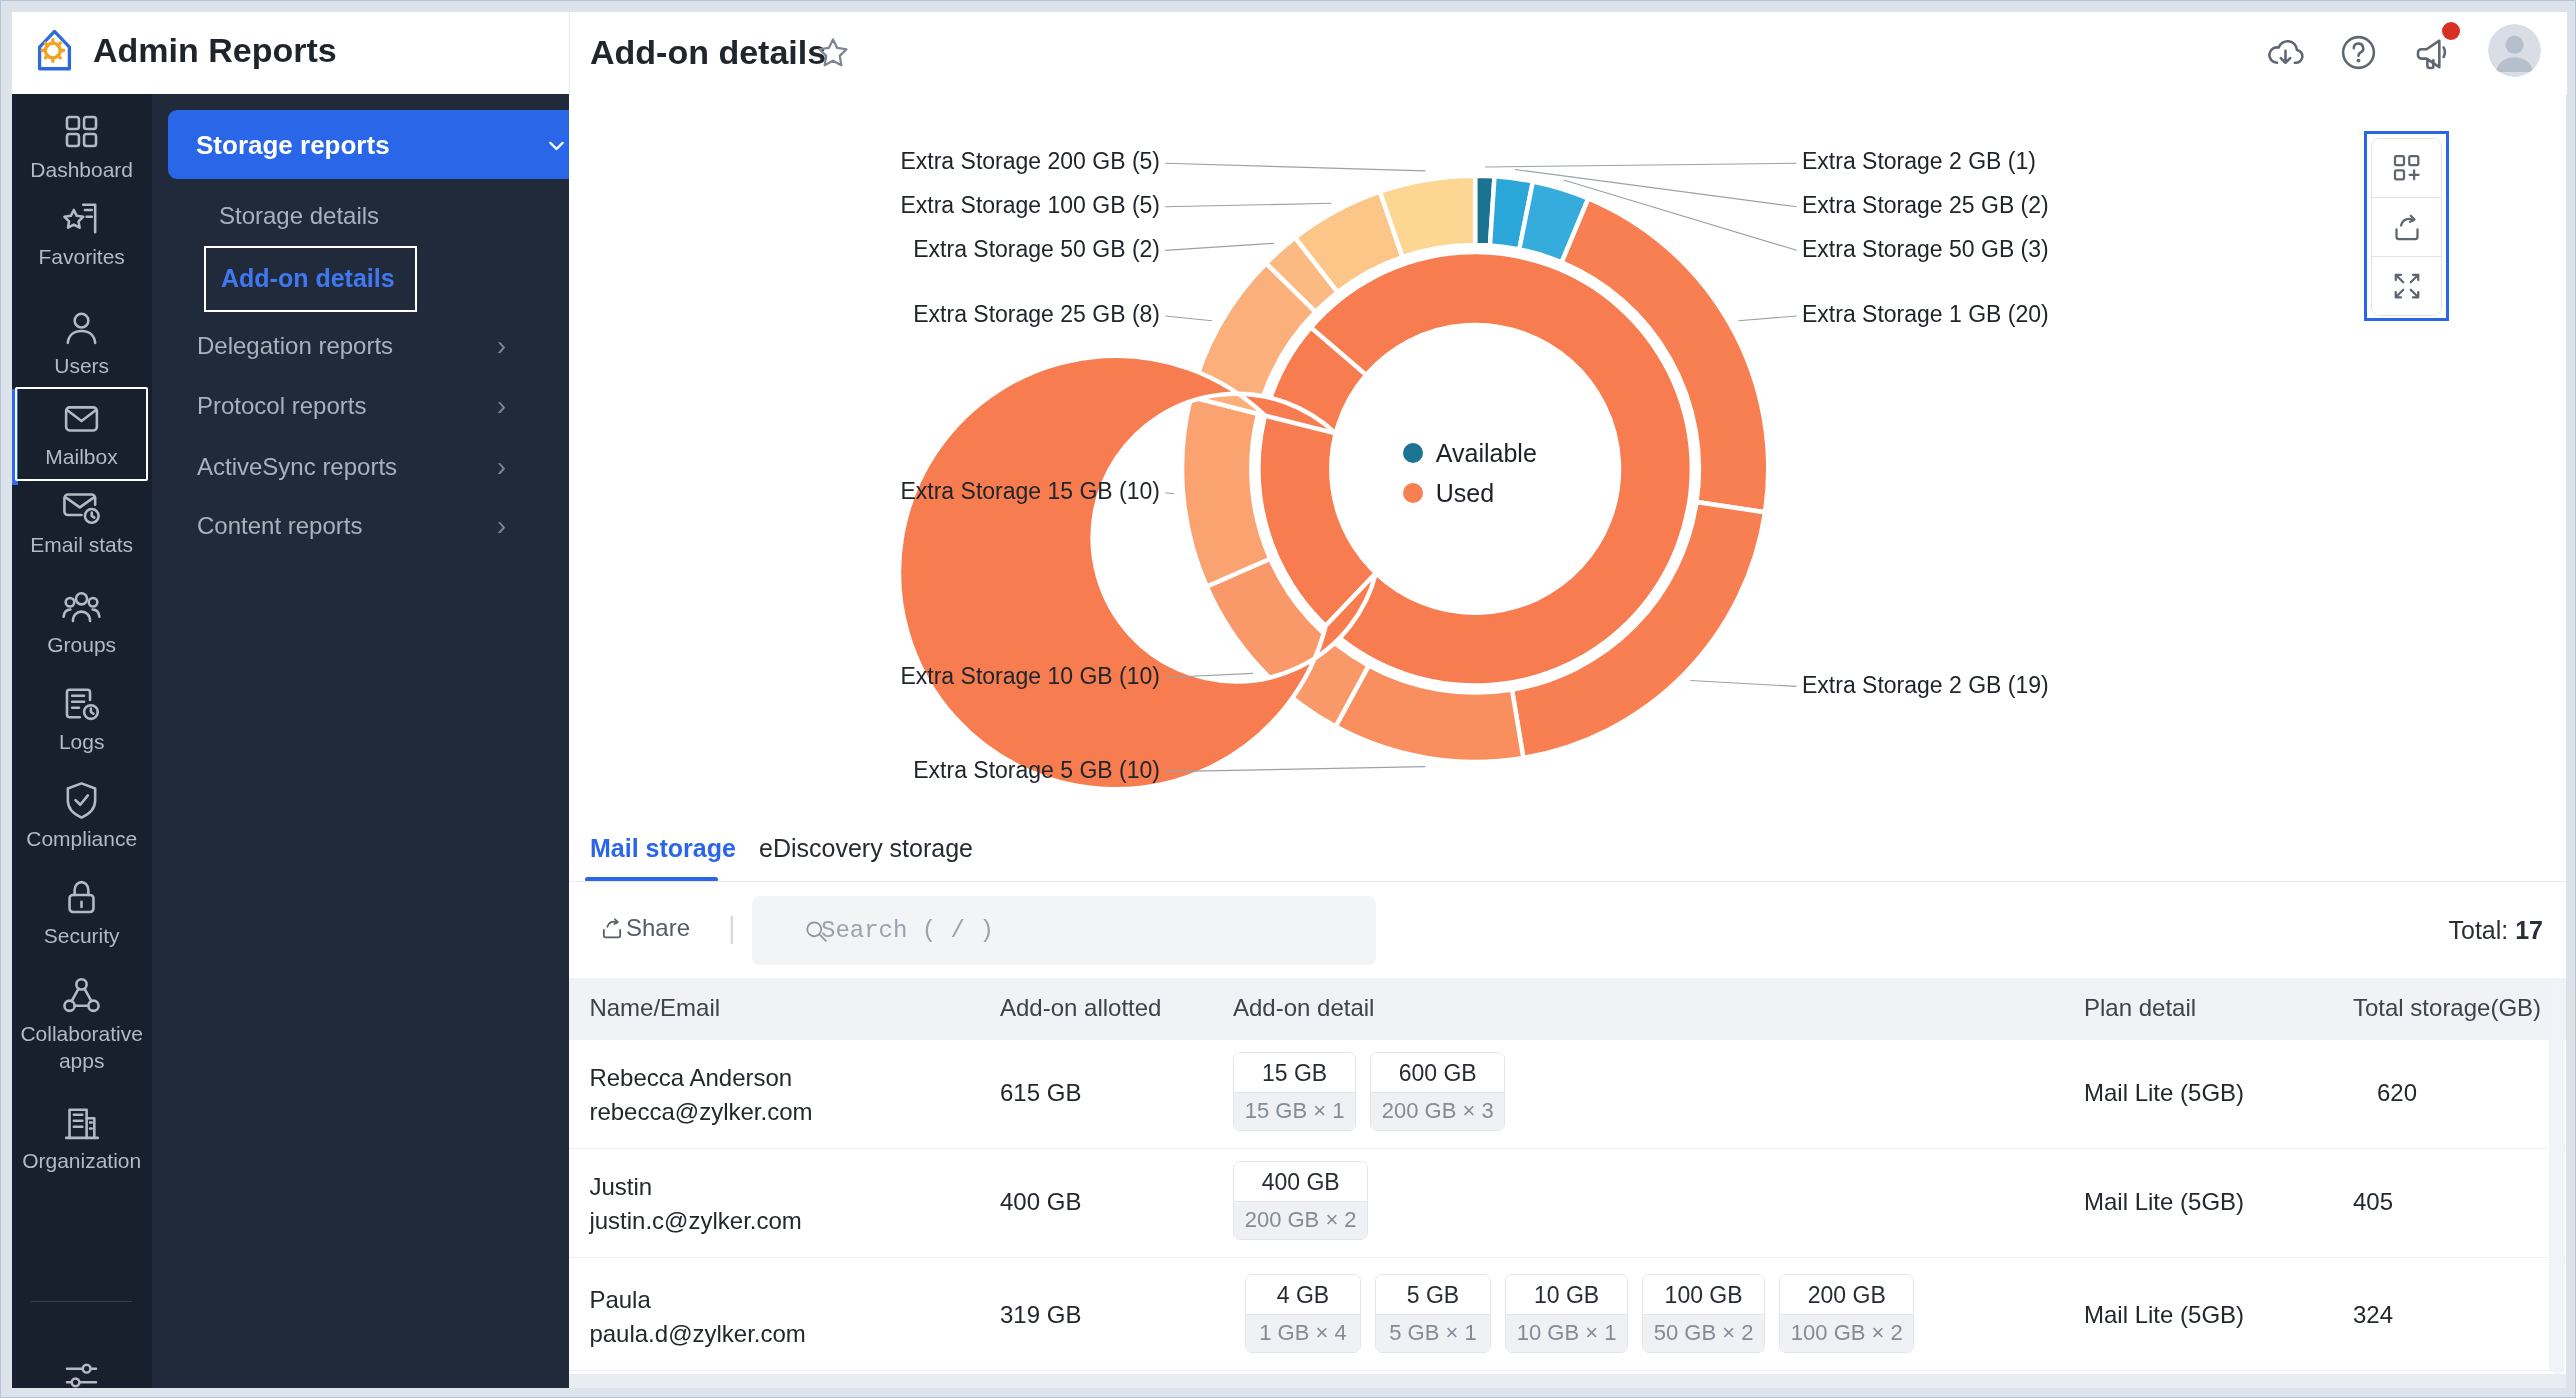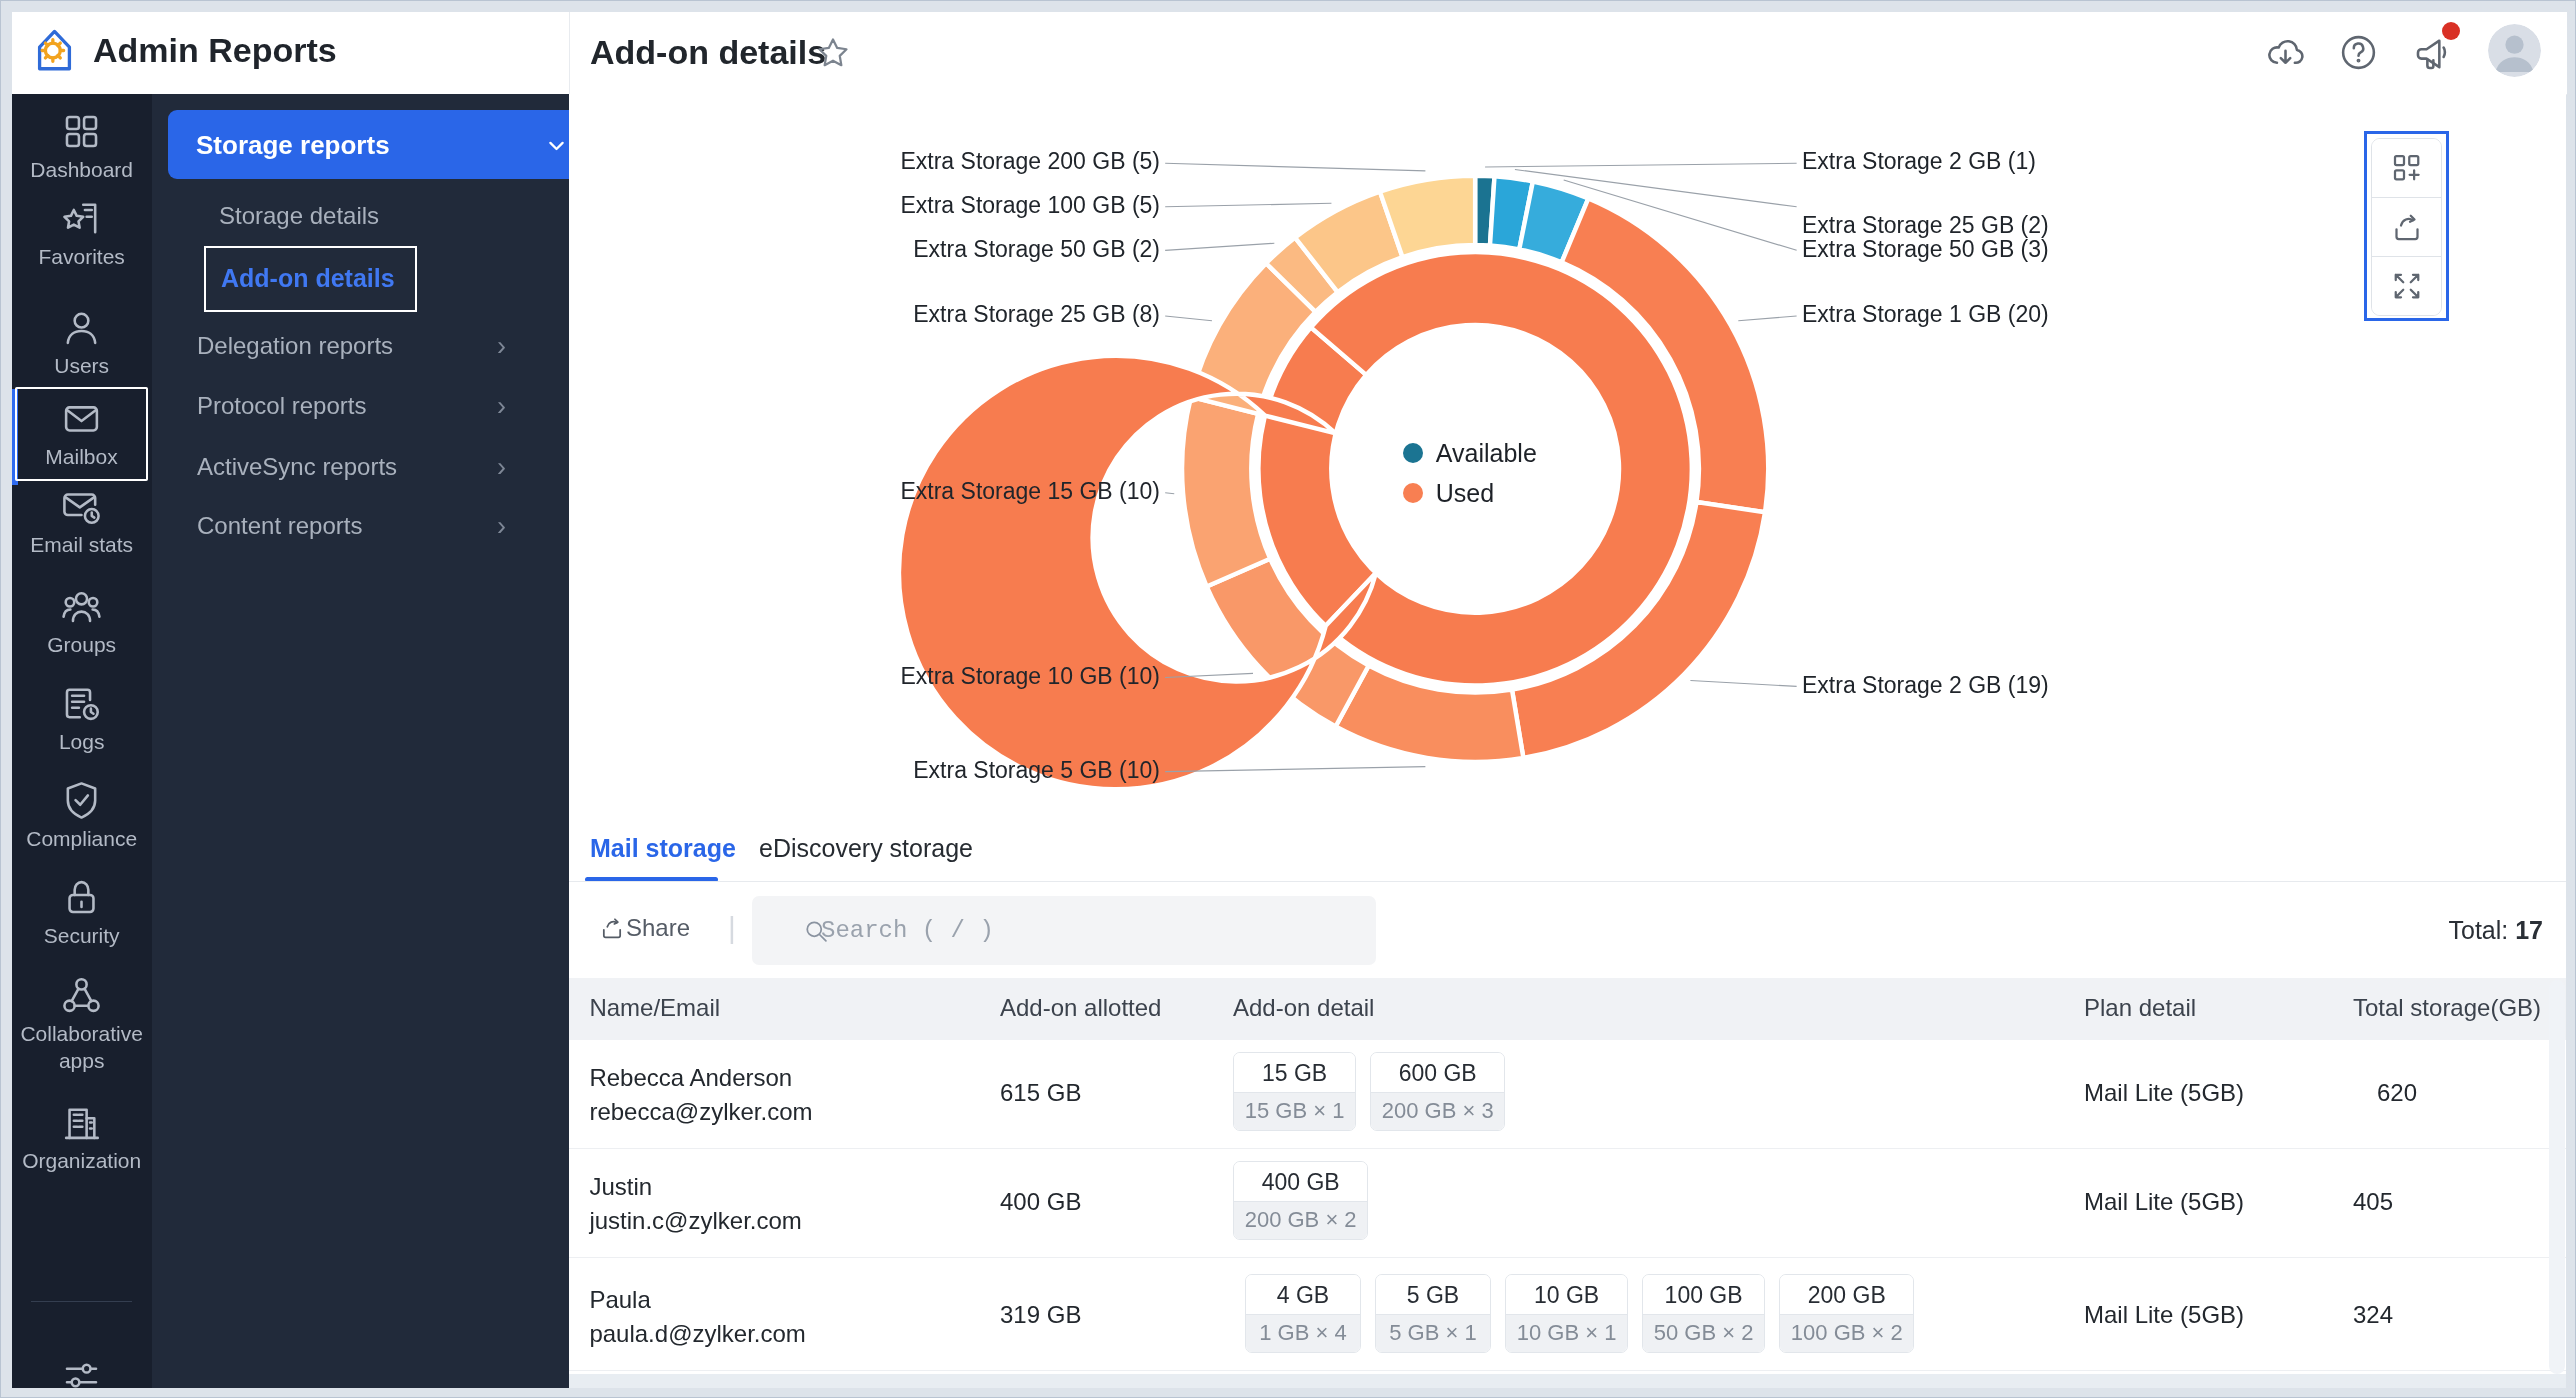--- a/index.html
+++ b/index.html
@@ -287,21 +287,21 @@
       <path d="M671,763 L964.0,757.4" stroke="#9aa1a9" stroke-width="1.3" fill="none"></path>
       <path d="M671,657 L769.9,652.3" stroke="#9aa1a9" stroke-width="1.3" fill="none"></path>
       <path d="M671,449 L681.2,450.1" stroke="#9aa1a9" stroke-width="1.3" fill="none"></path>
       <path d="M671,250 L723.7,255.3" stroke="#9aa1a9" stroke-width="1.3" fill="none"></path>
       <path d="M671,176 L793.9,168.1" stroke="#9aa1a9" stroke-width="1.3" fill="none"></path>
       <path d="M671,127 L858.2,123.0" stroke="#9aa1a9" stroke-width="1.3" fill="none"></path>
       <path d="M671,78 L964.0,86.6" stroke="#9aa1a9" stroke-width="1.3" fill="none"></path>
     </svg>
   <div id="chart-labels">
       <div class="chart-label right" style="top: 147px; left: 1801px;">Extra Storage 2 GB (1)</div>
-      <div class="chart-label right" style="top: 191px; left: 1801px; margin-top: 20px;">Extra Storage 25 GB (2)</div>
+      <div class="chart-label right" style="top: 191px; left: 1801px;">Extra Storage 25 GB (2)</div>
       <div class="chart-label right" style="top: 235px; left: 1801px;">Extra Storage 50 GB (3)</div>
       <div class="chart-label right" style="top: 300px; left: 1801px;">Extra Storage 1 GB (20)</div>
       <div class="chart-label right" style="top: 671px; left: 1801px;">Extra Storage 2 GB (19)</div>
       <div class="chart-label left" style="top: 756px; left: 786px;">Extra Storage 5 GB (10)</div>
       <div class="chart-label left" style="top: 662px; left: 786px;">Extra Storage 10 GB (10)</div>
       <div class="chart-label left" style="top: 477px; left: 786px;">Extra Storage 15 GB (10)</div>
       <div class="chart-label left" style="top: 300px; left: 786px;">Extra Storage 25 GB (8)</div>
       <div class="chart-label left" style="top: 235px; left: 786px;">Extra Storage 50 GB (2)</div>
       <div class="chart-label left" style="top: 191px; left: 786px;">Extra Storage 100 GB (5)</div>
       <div class="chart-label left" style="top: 147px; left: 786px;">Extra Storage 200 GB (5)</div>

